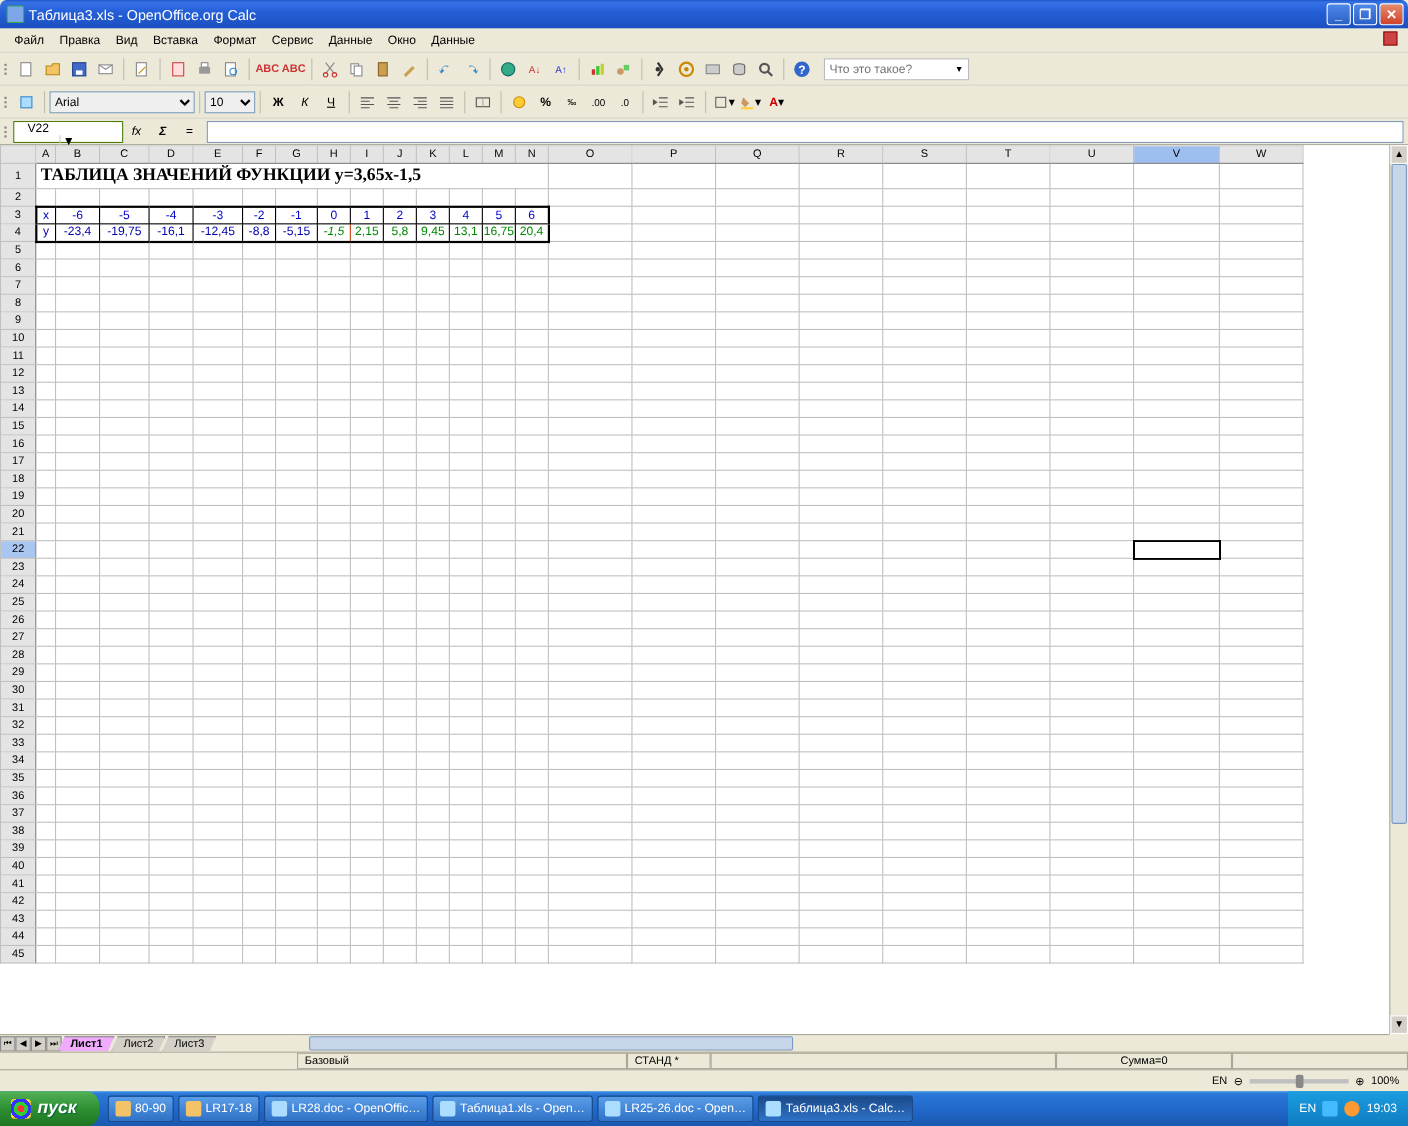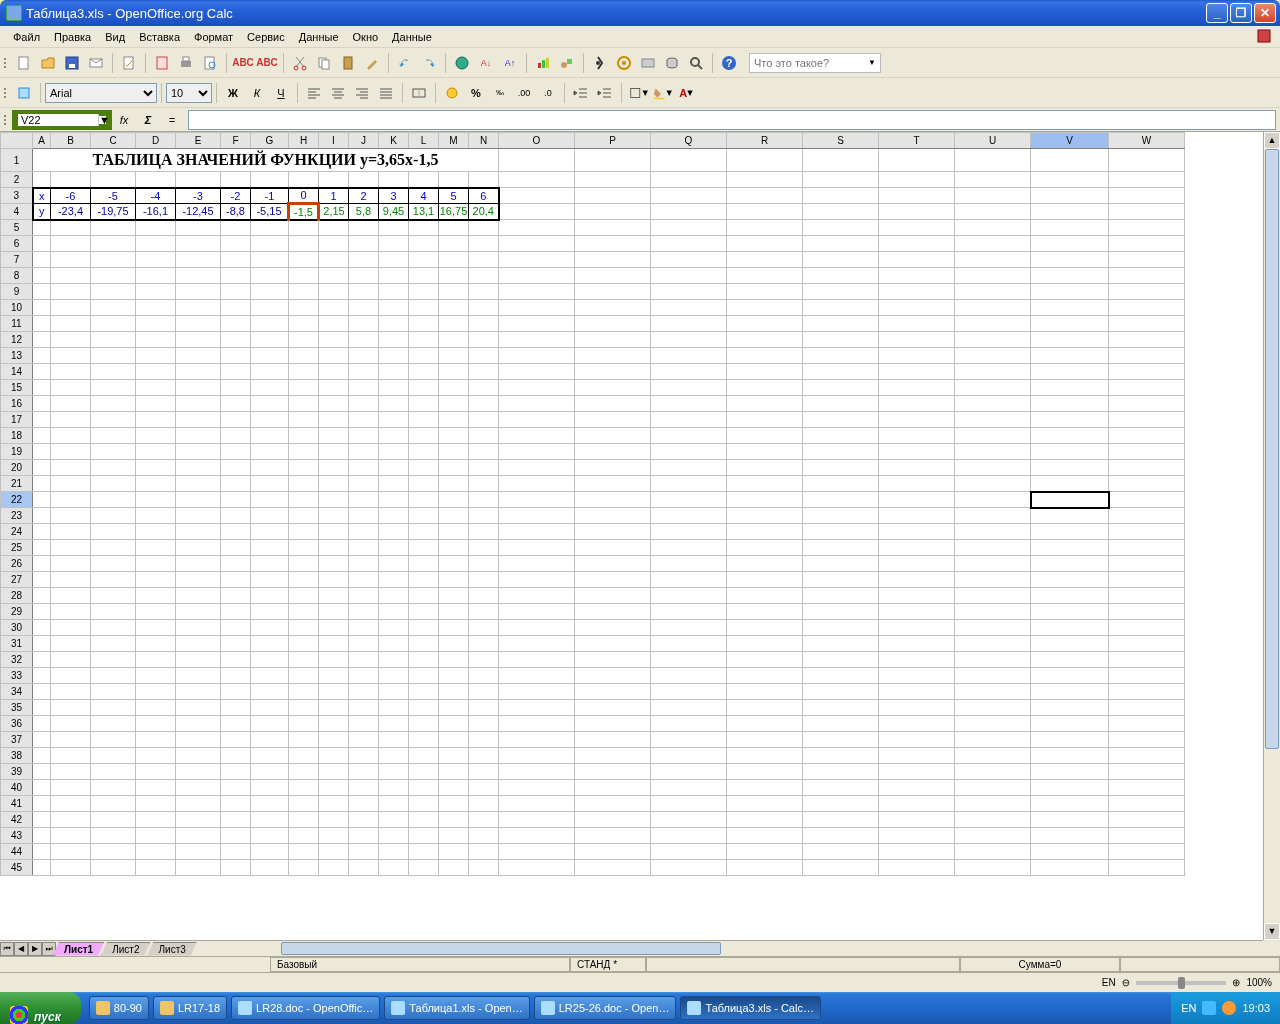--- a/index.html
+++ b/index.html
@@ -20,38 +20,38 @@
 .toolbar{height:30px;background:#ece9d8;display:flex;align-items:center;padding-left:4px;border-bottom:1px solid #d6d3c6;}
 .tbtn{width:22px;height:22px;margin:0 1px;display:flex;align-items:center;justify-content:center;border:1px solid transparent;border-radius:3px;cursor:default;}
 .tsep{width:1px;height:20px;background:#c0bdae;margin:0 4px;}
 .grip{width:6px;height:22px;display:flex;flex-direction:column;justify-content:center;gap:2px;margin-right:2px;}
 .grip i{width:2px;height:2px;background:#888;display:block;}
 select.combo{height:20px;font-size:11px;border:1px solid #7f9db9;}
 .helpbox{display:flex;align-items:center;gap:4px;border:1px solid #bbb;background:#fff;height:20px;padding:0 4px;margin-left:8px;}
 .helpbox input{border:none;outline:none;font-size:11px;width:110px;}
 
 .formulabar{height:24px;background:#ece9d8;display:flex;align-items:center;padding:0 4px;border-bottom:1px solid #aca899;}
-.namebox{width:100px;height:20px;border:6px solid #4d7c0f;background:#fff;display:flex;align-items:center;}
+.namebox{width:100px;height:20px;border:1px solid #4d7c0f;background:#fff;display:flex;align-items:center;flex-direction:column;}
 .namebox input{border:none;outline:none;width:80px;padding-left:3px;font-size:11px;}
 .namebox .dd{width:16px;text-align:center;border-left:1px solid #ccc;color:#000;}
 .fbtn{width:20px;height:20px;display:flex;align-items:center;justify-content:center;font-style:italic;margin:0 2px;}
 .formula-input{flex:1;height:20px;border:1px solid #7f9db9;background:#fff;margin-left:4px;}
 
 .sheet-area{position:absolute;top:132px;left:0;right:0;bottom:84px;background:#fff;overflow:hidden;}
 .sheet{border-collapse:collapse;table-layout:fixed;}
 .sheet th,.sheet td{border:1px solid #c0c0c0;padding:0;height:16px;overflow:hidden;font-size:11px;}
 .sheet th{background:#e4e4e4;font-weight:normal;text-align:center;font-size:10px;color:#000;}
 .sheet td{background:#fff;}
 .corner{width:32px;background:#d8d8d8;}
 .sheet th.colh{border-bottom:1px solid #808080;}
 .sheet th.rowh{width:32px;text-align:center;border-right:1px solid #808080;}
 th.sel-col{background:#9ebef0!important;}
 th.sel-row{background:#a8c6f0!important;}
 .cursor-cell{border:2px solid #000!important;position:relative;}
-.title-cell{font-family:"Times New Roman",serif;font-weight:bold;font-size:16px;text-align:center;white-space:nowrap;padding:2px 4px;}
+.title-cell{font-family:"Times New Roman",serif;font-weight:bold;font-size:16px;text-align:left;white-space:nowrap;padding:2px 4px;}
 .thick-l{border-left:2px solid #000!important;}
 .thick-r{border-right:2px solid #000!important;}
 .thick-t{border-top:2px solid #000!important;}
 .thick-b{border-bottom:2px solid #000!important;}
 .val-c{text-align:center;}
 .vscroll{position:absolute;right:0;top:132px;bottom:84px;width:17px;background:#ece9d8;border-left:1px solid #aca899;}
 .vscroll .thumb{position:absolute;top:17px;left:1px;right:1px;height:600px;background:#c8d6ea;border:1px solid #7a98c0;border-radius:2px;}
 .vscroll .arr{position:absolute;left:0;right:0;height:17px;background:#d4d0c8;border:1px solid #fff;text-align:center;font-size:9px;line-height:15px;}
 .hscroll{position:absolute;bottom:68px;left:264px;right:17px;height:16px;background:#ece9d8;border-top:1px solid #aca899;}
 .hscroll .thumb{position:absolute;left:17px;top:1px;bottom:1px;width:440px;background:#c8d6ea;border:1px solid #7a98c0;border-radius:2px;}
@@ -61,21 +61,21 @@
 .tab{padding:1px 10px;background:#d4d0c8;border:1px solid #888;border-bottom:none;clip-path:polygon(6px 0,100% 0,calc(100% - 6px) 100%,0 100%);margin-left:-3px;}
 .tab.active{background:#f0abfc;font-weight:bold;}
 
 .statusbar{position:absolute;bottom:52px;left:0;right:0;height:16px;background:#ece9d8;border-top:1px solid #aca899;display:flex;font-size:10px;}
 .statcell{border:1px solid #aca899;padding:0 6px;display:flex;align-items:center;}
 .status2{position:absolute;bottom:32px;left:0;right:0;height:20px;background:#ece9d8;border-top:1px solid #aca899;display:flex;align-items:center;justify-content:flex-end;padding-right:8px;gap:6px;font-size:10px;}
 .zslider{width:90px;height:4px;background:#c0c0c0;position:relative;}
 .zslider .zh{position:absolute;top:-4px;left:42px;width:7px;height:12px;background:#888;border-radius:2px;}
 
 .taskbar{position:absolute;bottom:0;left:0;right:0;height:32px;background:linear-gradient(to bottom,#3d94e8 0%,#2a77d6 8%,#2169cb 50%,#1958af 100%);display:flex;align-items:center;}
-.startbtn{height:32px;padding:0 20px 0 10px;background:linear-gradient(to bottom,#53b157 0%,#2e8f33 50%,#1d7421 100%);color:#fff;font-weight:bold;font-style:italic;font-size:12px;display:flex;align-items:flex-end;border-radius:0 12px 12px 0;text-shadow:1px 1px 1px #063;}
+.startbtn{height:32px;padding:0 20px 0 10px;background:linear-gradient(to bottom,#53b157 0%,#2e8f33 50%,#1d7421 100%);color:#fff;font-weight:bold;font-style:italic;font-size:16px;display:flex;align-items:center;border-radius:0 12px 12px 0;text-shadow:1px 1px 1px #063;}
 .startbtn .logo{width:18px;height:18px;background:radial-gradient(circle,#f33 0 25%,#3c3 25% 50%,#33f 50% 75%,#fc3 75% 100%);margin-right:6px;border-radius:3px;}
 .taskbtn{height:24px;margin:0 2px;padding:0 6px;background:linear-gradient(#5a9de8,#2f72c6);border:1px solid #1a4a8a;border-radius:3px;color:#fff;font-size:11px;display:flex;align-items:center;gap:4px;max-width:160px;overflow:hidden;white-space:nowrap;}
 .taskbtn.active{background:linear-gradient(#1a4a8a,#2f72c6);}
 .tray{margin-left:auto;height:32px;background:linear-gradient(#1a9de0,#0f7cc0);display:flex;align-items:center;padding:0 10px;gap:6px;color:#fff;font-size:11px;}
 .ico{width:14px;height:14px;border-radius:2px;display:inline-block;}
 svg{width:16px;height:16px;}
 </style>
 </head>
 <body>
 
@@ -265,21 +265,21 @@
       <i></i>
       <i></i>
       <i></i>
     </div>
   <div class="tbtn">
       <svg viewBox="0 0 16 16">
         <rect x="3" y="3" width="10" height="10" fill="#adf" stroke="#38c"></rect>
       </svg>
     </div>
   <div class="tsep"></div>
-  <select class="combo" style="width:112px;"><option>Arial</option></select>
+  <select class="combo" style="width:132px;"><option>Arial</option></select>
   <div class="tsep"></div>
   <select class="combo" style="width:46px;"><option>10</option></select>
   <div class="tsep"></div>
   <div class="tbtn">
       <b>Ж</b>
     </div>
   <div class="tbtn">
       <i>К</i>
     </div>
   <div class="tbtn">
@@ -467,21 +467,21 @@
         </tr>
         <tr>
           <th class="rowh">4</th>
           <td class="val-c thick-l thick-b" style="border:1px solid #000;color:#00a;">y</td>
           <td class="val-c thick-b" style="border:1px solid #000;color:#00a;text-align:center;">-23,4</td>
           <td class="val-c thick-b" style="border:1px solid #000;color:#00a;">-19,75</td>
           <td class="val-c thick-b" style="border:1px solid #000;color:#00a;">-16,1</td>
           <td class="val-c thick-b" style="border:1px solid #000;color:#00a;">-12,45</td>
           <td class="val-c thick-b" style="border:1px solid #000;color:#00a;">-8,8</td>
           <td class="val-c thick-b" style="border:1px solid #000;color:#00a;">-5,15</td>
-          <td class="val-c thick-b" style="border:3px solid #c2410c;color:#080;">-1,5</td>
+          <td class="val-c thick-b" style="border:1px solid #c2410c;color:#080;font-style:italic;">-1,5</td>
           <td class="val-c thick-b" style="border:1px solid #000;color:#080;">2,15</td>
           <td class="val-c thick-b" style="border:1px solid #000;color:#080;">5,8</td>
           <td class="val-c thick-b" style="border:1px solid #000;color:#080;">9,45</td>
           <td class="val-c thick-b" style="border:1px solid #000;color:#080;">13,1</td>
           <td class="val-c thick-b" style="border:1px solid #000;color:#080;">16,75</td>
           <td class="val-c thick-b thick-r" style="border:1px solid #000;color:#080;">20,4</td>
           <td class=""></td>
           <td class=""></td>
           <td class=""></td>
           <td class=""></td>

